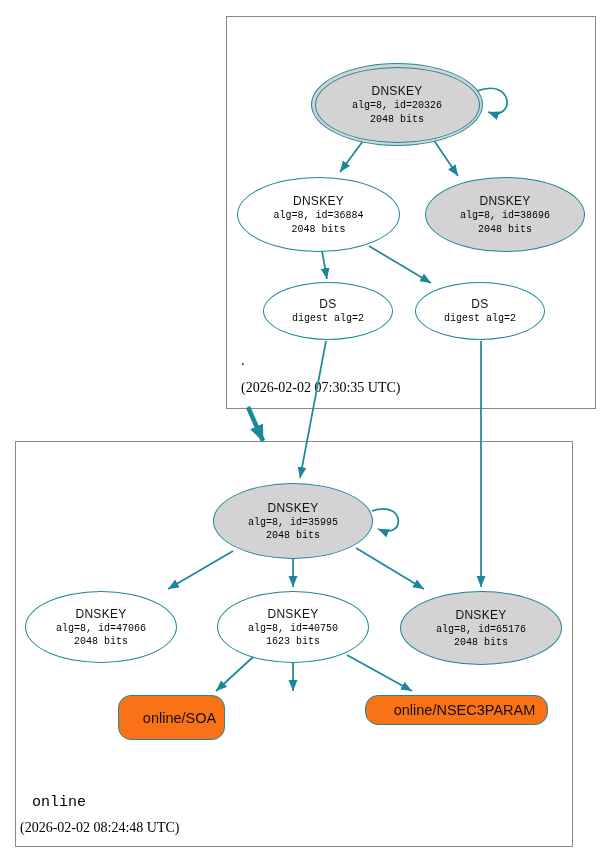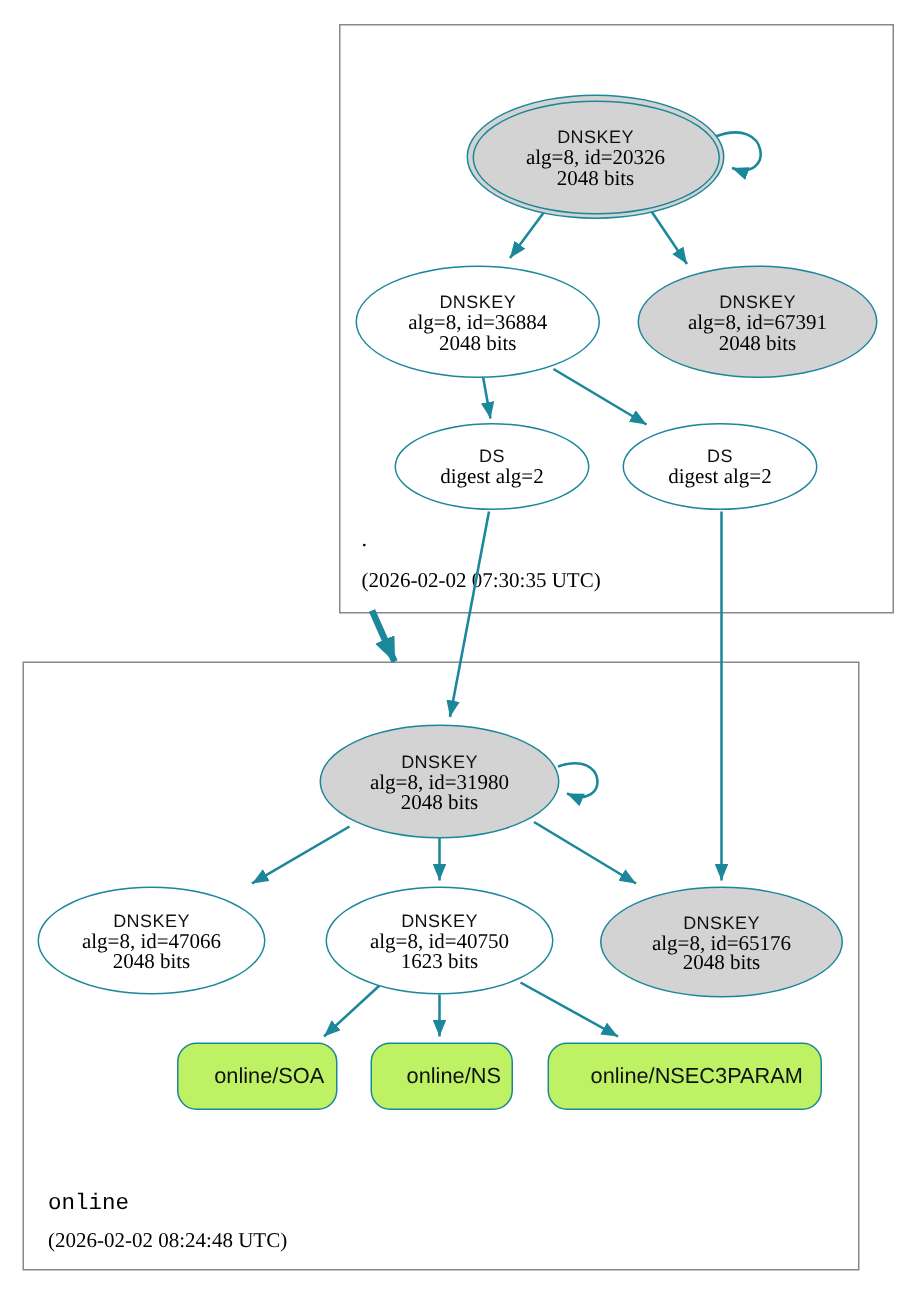--- a/index.html
+++ b/index.html
@@ -38,43 +38,43 @@
   .node.double::before {
     content:""; position:absolute; inset:2.5px;
     border:1.7px solid var(--teal); border-radius:50%;
     pointer-events:none;
   }
   .node .title {
     font-family:"Liberation Sans", sans-serif;
     font-size:12px; line-height:16px; color:#111111; letter-spacing:0.3px;
   }
   .node .detail {
-    font-family:Liberation Serif, serif;
-    font-size:14px; line-height:13.5px; color:var(--text);
+    font-family:Liberation Mono, monospace;
+    font-size:10px; line-height:13.5px; color:var(--text);
   }
   .rrset {
     position:absolute; z-index:3; box-sizing:border-box;
-    border:1.7px solid var(--teal); border-radius:13px; background:#bef264;
+    border:1.7px solid var(--teal); border-radius:13px; background:#f97316;
     display:flex; align-items:center; justify-content:center;
     font-family:"Liberation Sans", sans-serif; font-size:14.5px; color:#111111;
     cursor:pointer; white-space:nowrap;padding-left:16px;
   }
 </style>
 </head>
 <body>
 
 <div class="canvas">
 
   <div class="zone-box" style="left:226px; top:16px; width:370px; height:393px;"></div>
   <div class="zone-box" style="left:15px; top:441px; width:558px; height:406px;"></div>
 
   <div class="zone-label" style="left:241px; top:352px;">.</div>
   <div class="zone-ts" style="left:241px; top:380px;">(2026-02-02 07:30:35 UTC)</div>
   <div class="zone-label" style="left:32px; top:794px;font-family:Liberation Mono, monospace;">online</div>
-  <div class="zone-ts" style="left:32px; top:820px;">(2026-02-02 08:24:48 UTC)</div>
+  <div class="zone-ts" style="left:20px; top:820px;">(2026-02-02 08:24:48 UTC)</div>
 
   <svg class="edges" width="612" height="865">
     <defs>
       <marker id="ah" markerUnits="userSpaceOnUse" markerWidth="14" markerHeight="12" refX="11" refY="4.5" orient="auto">
         <path d="M0,0 L11,4.5 L0,9 z" fill="#1a879a"></path>
       </marker>
       <marker id="ahBig" markerUnits="userSpaceOnUse" markerWidth="22" markerHeight="18" refX="16" refY="7" orient="auto">
         <path d="M0,0 L17,7 L0,14 z" fill="#1a879a"></path>
       </marker>
     </defs>
@@ -117,37 +117,37 @@
   </div>
 
   <div class="node white" style="left:237px; top:177px; width:163px; height:75px;">
     <div class="title">DNSKEY</div>
     <div class="detail">alg=8, id=36884</div>
     <div class="detail">2048 bits</div>
   </div>
 
   <div class="node gray" style="left:425px; top:177px; width:160px; height:75px;">
     <div class="title">DNSKEY</div>
-    <div class="detail">alg=8, id=67391</div>
+    <div class="detail">alg=8, id=38696</div>
     <div class="detail">2048 bits</div>
   </div>
 
   <div class="node white" style="left:263px; top:282px; width:130px; height:58px;">
     <div class="title">DS</div>
     <div class="detail">digest alg=2</div>
   </div>
 
   <div class="node white" style="left:415px; top:282px; width:130px; height:58px;">
     <div class="title">DS</div>
     <div class="detail">digest alg=2</div>
   </div>
 
   <div class="node gray" style="left:213px; top:483px; width:160px; height:76px;">
     <div class="title">DNSKEY</div>
-    <div class="detail">alg=8, id=31980</div>
+    <div class="detail">alg=8, id=35995</div>
     <div class="detail">2048 bits</div>
   </div>
 
   <div class="node white" style="left:25px; top:591px; width:152px; height:72px;">
     <div class="title">DNSKEY</div>
     <div class="detail">alg=8, id=47066</div>
     <div class="detail">2048 bits</div>
   </div>
 
   <div class="node white" style="left:217px; top:591px; width:152px; height:72px;">
@@ -156,16 +156,15 @@
     <div class="detail">1623 bits</div>
   </div>
 
   <div class="node gray" style="left:400px; top:591px; width:162px; height:74px;">
     <div class="title">DNSKEY</div>
     <div class="detail">alg=8, id=65176</div>
     <div class="detail">2048 bits</div>
   </div>
 
   <div class="rrset" style="left:118px; top:695px; width:107px; height:45px;">online/SOA</div>
-  <div class="rrset" style="left:247px; top:695px; width:95px; height:45px;">online/NS</div>
-  <div class="rrset" style="left:365px; top:695px; width:183px; height:45px;">online/NSEC3PARAM</div>
+  <div class="rrset" style="left:365px; top:695px; width:183px; height:30px;">online/NSEC3PARAM</div>
 
 </div>
 
 </body></html>

